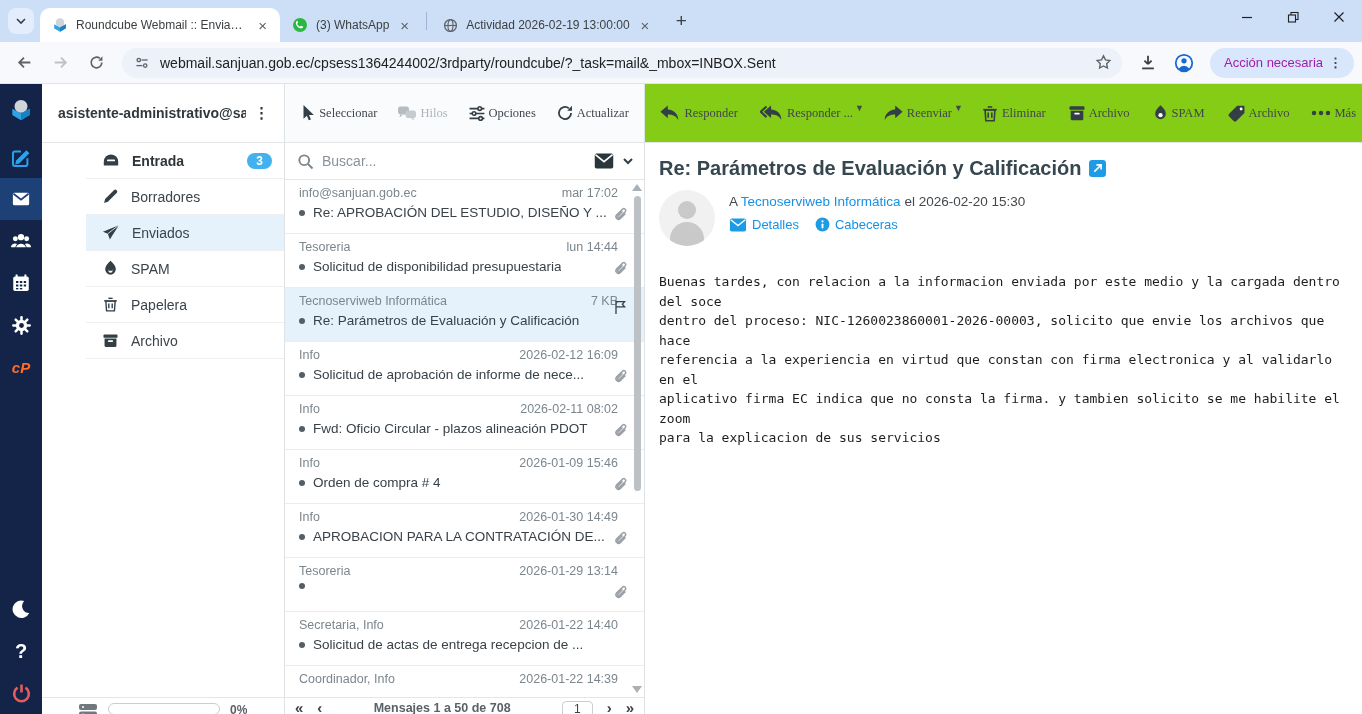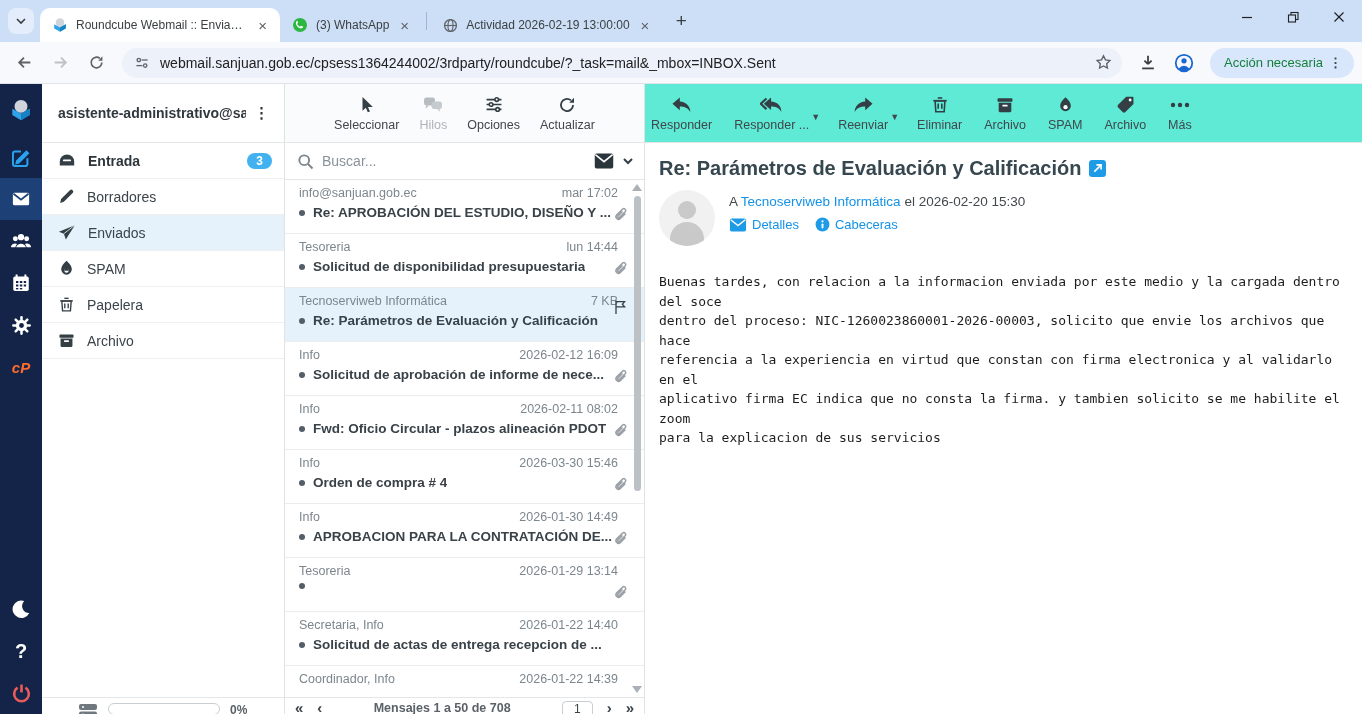--- a/index.html
+++ b/index.html
@@ -17,82 +17,82 @@
   .tab-divider { width:1px; height:18px; background:#9fb4d4; margin:0 4px 12px 4px; }
   .newtab { width:26px; height:26px; margin:0 0 8px 6px; display:flex; align-items:center; justify-content:center; font-size:19px; color:#3c4043; cursor:pointer; }
   .wincontrols { position:absolute; right:0; top:0; height:34px; display:flex; align-items:center; }
   .winbtn { width:46px; height:34px; display:flex; align-items:center; justify-content:center; color:#202124; font-size:14px; cursor:pointer; }
 
   .btoolbar { height:42px; background:#f7f9fd; display:flex; align-items:center; padding:0 8px; gap:4px; border-bottom:1px solid #dfe3ec; }
   .navbtn { width:32px; height:32px; display:flex; align-items:center; justify-content:center; border-radius:50%; cursor:pointer; }
   .urlbar { flex:1; height:30px; background:#edf1f9; border-radius:15px; display:flex; align-items:center; padding:0 10px 0 12px; margin:4px 6px; gap:10px; }
   .urltext { font-size:14px; color:#202124; white-space:nowrap; overflow:hidden; flex:1; }
   .action-pill { height:30px; background:#d8e7fb; border-radius:15px; display:flex; align-items:center; padding:0 6px 0 14px; margin-left:6px; cursor:pointer; }
-  .action-pill .lbl { font-size:13px; color:#15803d; }
+  .action-pill .lbl { font-size:13px; color:#a21caf; }
   .vdots { font-weight:bold; color:#454b52; letter-spacing:0; padding:0 6px; font-size:13px; }
 
   
   .app { display:flex; height:630px; }
 
   
   .vnav { width:42px; background:#132448; display:flex; flex-direction:column; align-items:center; flex-shrink:0; }
   .vtile { width:42px; height:42px; display:flex; align-items:center; justify-content:center; cursor:pointer; }
   .vtile.logo { height:52px; cursor:default; }
   .vtile.sel { background:#1d4077; }
   .vnav .spacer { margin-top:auto; }
   .cp-logo { color:#ff6c2c; font-weight:bold; font-style:italic; font-size:15px; }
   .qmark { color:#fff; font-weight:bold; font-size:20px; }
 
   
   .folders { width:243px; border-right:1px solid #e0e3e6; position:relative; flex-shrink:0; background:#fff; }
   .account-bar { height:59px; display:flex; align-items:center; padding:0 6px 0 16px; border-bottom:1px solid #e4e6e8; }
   .account-name { font-size:14px; font-weight:bold; color:#30383d; flex:1; white-space:nowrap; overflow:hidden; }
   .acc-dots { color:#30383d; font-weight:bold; font-size:15px; padding:0 8px; letter-spacing:1px; cursor:pointer; }
-  .folder-row { height:36px; display:flex; align-items:center; gap:12px; padding:0 12px 0 16px; border-bottom:1px solid #efefef; font-size:14px; color:#3b444a; cursor:pointer; }
+  .folder-row { height:36px; display:flex; align-items:center; gap:12px; padding:0 12px 0 16px; border-bottom:1px solid #efefef; font-size:14px; color:#3b444a; cursor:pointer;margin-left:44px; }
   .folder-row.sel { background:#e5f2fc; }
   .folder-row .flabel { flex:1; }
   .folder-row.unread .flabel { font-weight:bold; color:#2f363b; }
   .badge { background:#41b1ef; color:#fff; font-size:12px; font-weight:bold; border-radius:9px; padding:1px 9px; }
   .quota-bar { position:absolute; left:0; right:0; bottom:0; height:17px; border-top:1px solid #e4e6e8; display:flex; align-items:flex-start; gap:10px; padding:5px 10px 0 36px; overflow:hidden; background:#fff; }
   .qbar { width:112px; height:12px; border:1px solid #c9ced3; border-radius:6px; background:#fff; }
   .qpct { font-size:12px; font-weight:bold; color:#5a6268; }
 
   
   .listcol { width:360px; border-right:1px solid #e0e3e6; position:relative; flex-shrink:0; background:#fff; display:flex; flex-direction:column; }
   .list-toolbar { height:59px; background:#fafbfc; border-bottom:1px solid #e4e6e8; display:flex; align-items:center; justify-content:center; gap:8px; flex-shrink:0; }
-  .tbtn { display:flex; flex-direction:column; align-items:center; gap:3px; font-size:12.5px; color:#41474d; padding:4px 6px; cursor:pointer; }
+  .tbtn { display:flex; flex-direction:row; align-items:center; gap:3px; font-size:12.5px; color:#41474d; padding:4px 6px; cursor:pointer;font-family:Liberation Serif, serif; }
   .tbtn.disabled { color:#adb4ba; cursor:default; }
   .tbtn .ticon { height:20px; display:flex; align-items:center; }
   .tbtn-wrap { display:flex; align-items:flex-end; }
   .caret-sm { color:#41474d; font-size:9px; margin:0 2px 14px -4px; cursor:pointer; }
   .searchbar { height:37px; border-bottom:1px solid #e4e6e8; display:flex; align-items:center; gap:8px; padding:0 10px 0 12px; flex-shrink:0; }
   .searchbar input { border:0; outline:0; flex:1; font-size:14px; color:#3b444a; font-family:"Liberation Sans",sans-serif; background:transparent; }
   .searchbar input::placeholder { color:#8a9299; }
   .rows { position:relative; flex:1; overflow:hidden; }
   .mrow { height:54px; padding:6px 26px 0 14px; border-bottom:1px solid #ececec; position:relative; cursor:pointer; }
   .mrow.sel { background:#e5f2fc; }
   .mline1 { display:flex; justify-content:space-between; font-size:12.5px; color:#7c868d; margin-bottom:5px; }
   .mline2 { display:flex; align-items:center; gap:8px; font-size:13.5px; color:#394248; white-space:nowrap; overflow:hidden; }
   .dot { width:6px; height:6px; border-radius:50%; background:#545e66; flex-shrink:0; }
-  .msub { overflow:hidden; text-overflow:ellipsis;font-weight:bold; }
+  .msub { overflow:hidden; text-overflow:ellipsis; }
   .rowicon { position:absolute; right:16px; bottom:10px; }
   .mrow .msize { display:flex; gap:6px; align-items:center; }
   .scrolltrack { position:absolute; right:0; top:0; bottom:0; width:13px; }
   .scrollthumb { position:absolute; right:3px; top:16px; width:7px; height:295px; background:#bcc1c6; border-radius:4px; }
   .scrollarrow { position:absolute; right:2px; width:0; height:0; border-left:5px solid transparent; border-right:5px solid transparent; }
   .scrollarrow.up { top:4px; border-bottom:7px solid #aab0b5; }
   .scrollarrow.down { bottom:4px; border-top:7px solid #aab0b5; }
   .list-footer { height:17px; border-top:1px solid #e4e6e8; display:flex; align-items:flex-start; padding:3px 10px 0; gap:14px; overflow:hidden; flex-shrink:0; background:#fff; }
   .pgl { font-size:15px; font-weight:bold; color:#3b444a; cursor:pointer; line-height:14px; }
   .pginfo { font-size:12.5px; font-weight:bold; color:#5a6268; flex:1; text-align:center; line-height:14px; }
   .pgbox { border:1px solid #c9ced3; border-radius:4px; font-size:12px; color:#3b444a; padding:0 11px; line-height:15px; }
 
   
   .view { flex:1; display:flex; flex-direction:column; background:#fff; }
-  .view-toolbar { height:59px; background:#5eead4; border-bottom:1px solid #e4e6e8; display:flex; align-items:center; justify-content:flex-start; gap:10px; flex-shrink:0; }
+  .view-toolbar { height:59px; background:#84cc16; border-bottom:1px solid #e4e6e8; display:flex; align-items:center; justify-content:flex-end; gap:10px; flex-shrink:0; }
   .msg-header { padding:14px 20px 0 14px; }
   .subject-line { display:flex; align-items:center; gap:8px; }
   .subject { font-size:20px; font-weight:bold; color:#37474f; }
   .hdr-meta { display:flex; gap:14px; margin-top:10px; }
   .avatar { width:56px; height:56px; border-radius:50%; background:#f1f1f1; overflow:hidden; position:relative; flex-shrink:0; }
   .avatar .head { position:absolute; left:50%; top:11px; transform:translateX(-50%); width:18px; height:18px; border-radius:50%; background:#c9c9c9; }
   .avatar .bodyy { position:absolute; left:50%; top:32px; transform:translateX(-50%); width:34px; height:24px; border-radius:17px 17px 0 0; background:#c9c9c9; }
   .meta-lines { padding-top:4px; }
   .toline { font-size:13.5px; color:#43484d; }
   .toline a { color:#1492e6; text-decoration:none; cursor:pointer; }
@@ -533,21 +533,21 @@
           <span class="rowicon">
               <svg width="15" height="16" viewBox="0 0 14 15" fill="none" stroke="#9aa0a6" stroke-width="1.4">
                 <path d="M11.6 6.1 6.9 10.8a2.4 2.4 0 0 1-3.4-3.4L9 2a1.7 1.7 0 0 1 2.4 2.4L5.9 9.9a.95.95 0 0 1-1.35-1.35l4.3-4.3"></path>
               </svg>
             </span>
         </div>
 
         <div class="mrow">
           <div class="mline1">
               <span>Info</span>
-              <span>2026-03-30 15:46</span>
+              <span>2026-01-09 15:46</span>
             </div>
           <div class="mline2">
               <span class="dot"></span>
               <span class="msub">Orden de compra # 4</span>
             </div>
           <span class="rowicon">
               <svg width="15" height="16" viewBox="0 0 14 15" fill="none" stroke="#9aa0a6" stroke-width="1.4">
                 <path d="M11.6 6.1 6.9 10.8a2.4 2.4 0 0 1-3.4-3.4L9 2a1.7 1.7 0 0 1 2.4 2.4L5.9 9.9a.95.95 0 0 1-1.35-1.35l4.3-4.3"></path>
               </svg>
             </span>

